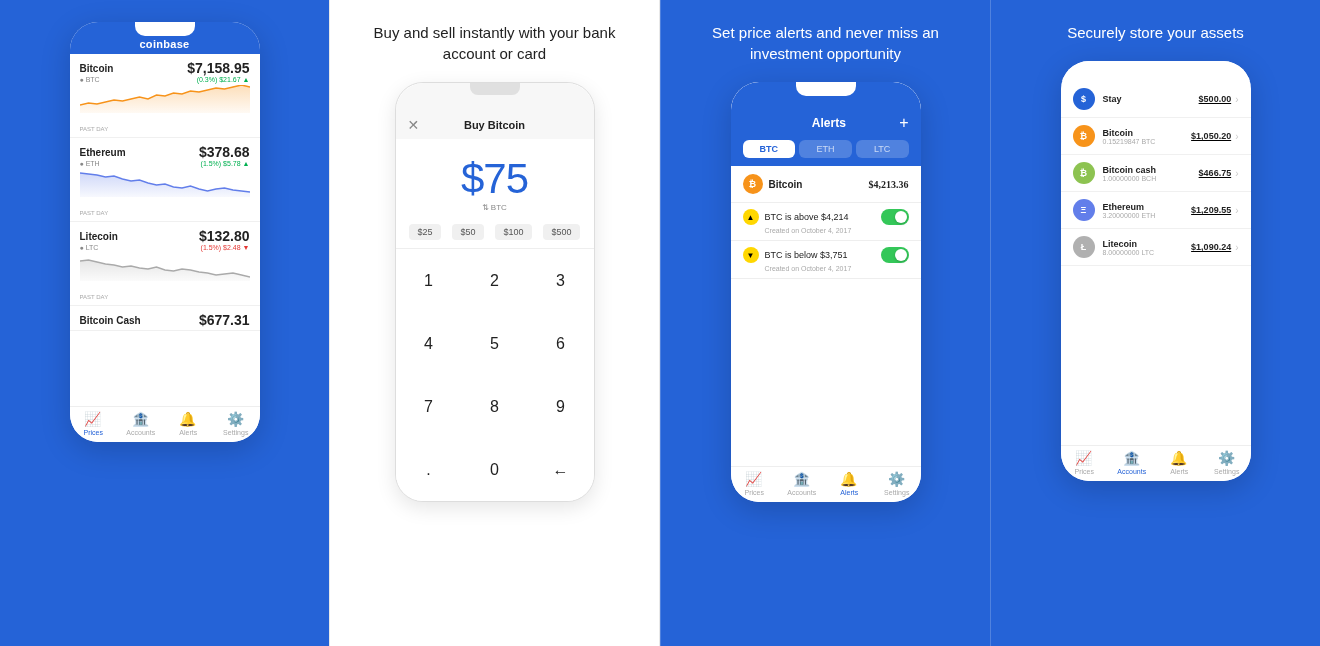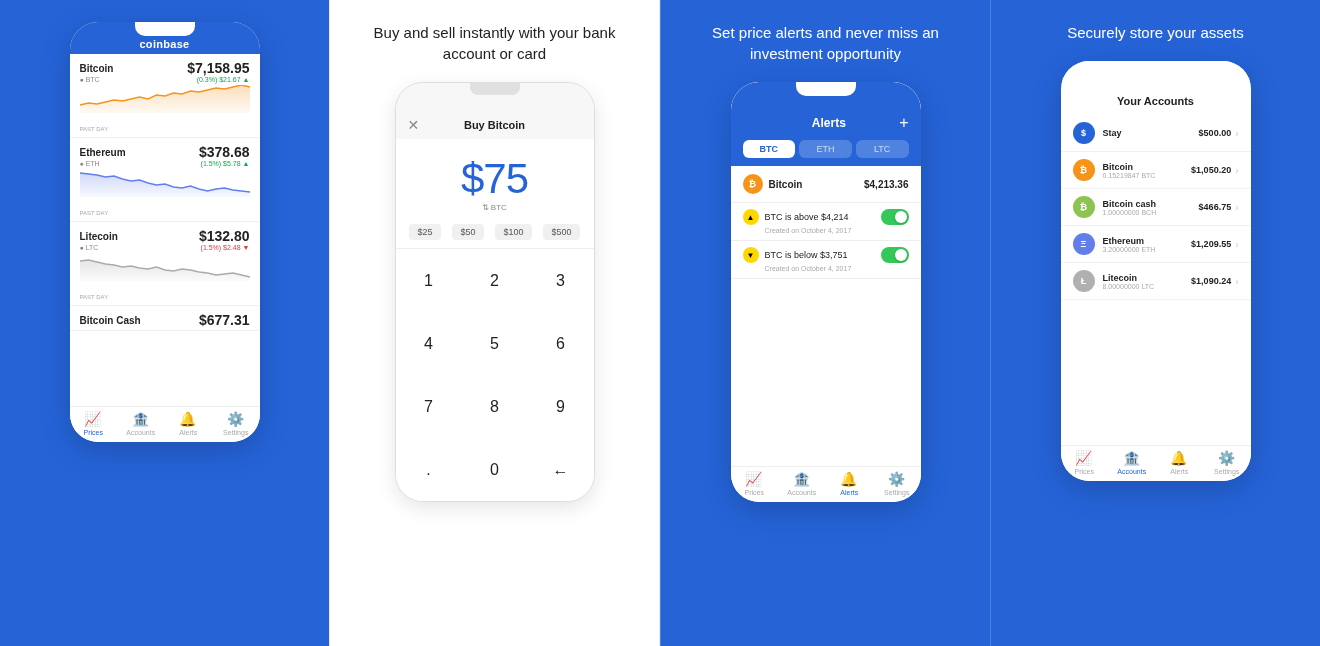--- a/index.html
+++ b/index.html
@@ -244,21 +244,21 @@
       display: flex;
       align-items: center;
       justify-content: space-between;
       padding: 8px 12px;
       border-bottom: 1px solid #eee;
     }
     .alert-coin-left { display: flex; align-items: center; gap: 6px; }
     .coin-icon { width: 20px; height: 20px; border-radius: 50%; display: flex; align-items: center; justify-content: center; font-size: 9px; font-weight: 700; color: #fff; }
     .btc-icon { background: #f7931a; }
     .coin-name { font-size: 10px; font-weight: 600; color: #222; }
-    .coin-price { font-size: 10px; font-weight: 600; color: #222; }
+    .coin-price { font-size: 10px; font-weight: 600; color: #222; font-family: Liberation Serif, serif; }
     .alert-item {
       padding: 6px 12px;
       border-bottom: 1px solid #eee;
     }
     .alert-item-row1 { display: flex; align-items: center; justify-content: space-between; }
     .alert-item-left { display: flex; align-items: center; gap: 6px; }
     .alert-icon { width: 16px; height: 16px; border-radius: 50%; background: #ffd700; display: flex; align-items: center; justify-content: center; font-size: 8px; }
     .alert-text { font-size: 9px; color: #222; }
     .alert-date { font-size: 7px; color: #aaa; margin-top: 2px; padding-left: 22px; }
     .toggle {
@@ -298,21 +298,21 @@
     }
     .account-icon { width: 22px; height: 22px; border-radius: 50%; display: flex; align-items: center; justify-content: center; font-size: 9px; font-weight: 700; color: #fff; margin-right: 8px; flex-shrink: 0; }
     .cash-icon { background: #2563d7; }
     .eth-icon { background: #627eea; }
     .ltc-icon { background: #b0b0b0; }
     .bch-icon { background: #8dc351; }
     .account-info { flex: 1; }
     .account-name { font-size: 9px; font-weight: 600; color: #222; }
     .account-sub { font-size: 7px; color: #aaa; }
     .account-right { display: flex; align-items: center; gap: 4px; }
-    .account-balance { text-align: left; }
+    .account-balance { text-align: left; text-decoration: underline; }
     .account-usd { font-size: 9px; font-weight: 600; color: #222; }
     .account-chevron { font-size: 10px; color: #ccc; }
   </style>
 </head>
 <body>
 
 <div class="panels">
 
   <div class="panel panel-blue">
     <div class="phone" style="width:190px; border-radius:28px;">
@@ -527,23 +527,20 @@
           <span class="nav-label">Settings</span>
         </div>
       </div>
     </div>
   </div>
 
   <div class="panel panel-blue">
     <p class="panel-title">Securely store your assets</p>
     <div class="phone accounts-phone" style="width:190px; border-radius:28px;">
       <div style="background:#fff; height:20px; border-radius:28px 28px 0 0;"></div>
-      <div class="accounts-header">
-        <span class="accounts-title">Your Accounts</span>
-      </div>
       <div style="flex:1; display:flex; flex-direction:column;">
 
         <div class="account-item">
           <div class="account-icon cash-icon">$</div>
           <div class="account-info">
             <div class="account-name">Stay</div>
           </div>
           <div class="account-right">
             <div class="account-balance">
               <div class="account-usd">$500.00</div>

